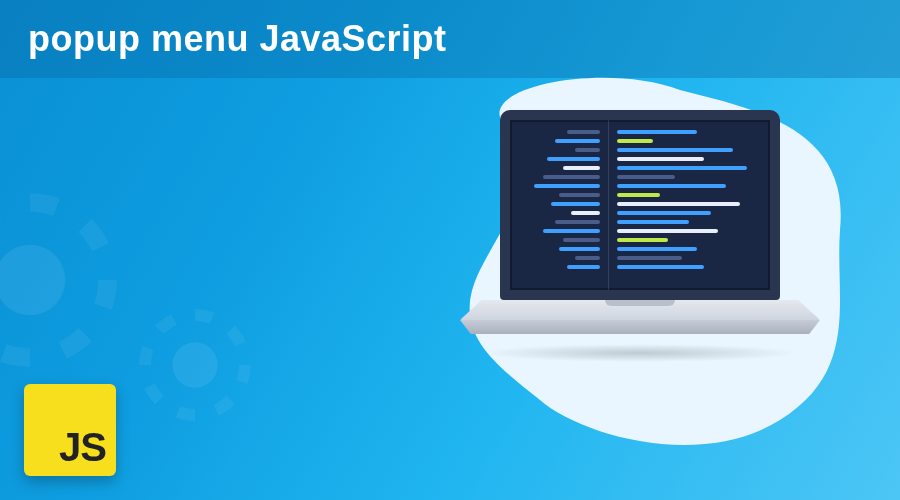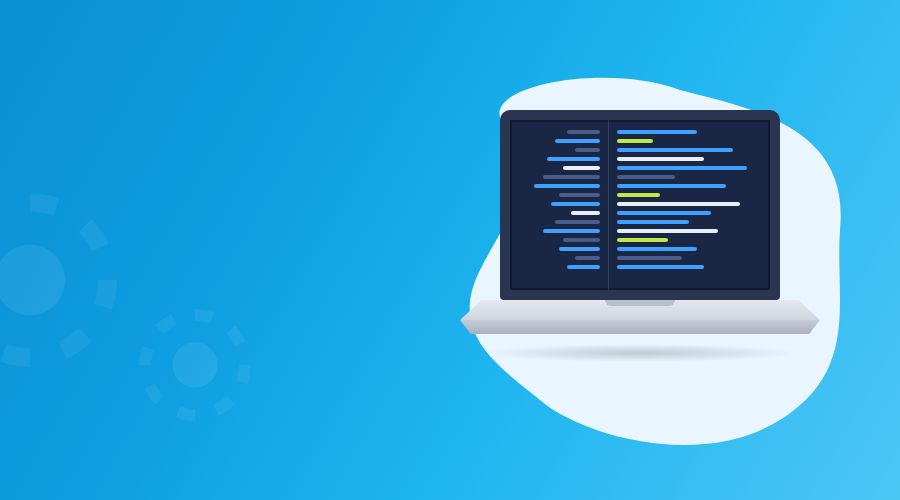--- a/index.html
+++ b/index.html
@@ -104,20 +104,23 @@
 }
 </style>
 </head>
 <body>
 
 <div class="banner">
 
   <div class="gear gear1"></div>
   <div class="gear gear2"></div>
 
+  <div class="title-bar">
+    <h1>popup menu JavaScript</h1>
+  </div>
 
   <div class="blob">
     <svg viewBox="0 0 430 380">
       <path fill="#e9f6ff" d="M 80 60 C 30 20, 170 -10, 250 20 C 330 40, 420 60, 410 160 C 405 230, 430 300, 350 350 C 270 400, 150 365, 110 330 C 60 290, 20 260, 50 200 C 75 150, 120 95, 80 60 Z"></path>
     </svg>
   </div>
 
   <div class="laptop">
     <div class="screen">
       <div class="code-col left">
@@ -158,15 +161,18 @@
       </div>
     </div>
     <div class="shadow"></div>
     <div class="base">
       <div class="top"></div>
       <div class="notch"></div>
       <div class="front"></div>
     </div>
   </div>
 
+  <div class="js-badge">
+    <span>JS</span>
+  </div>
 
 
 </div>
 
 </body></html>

